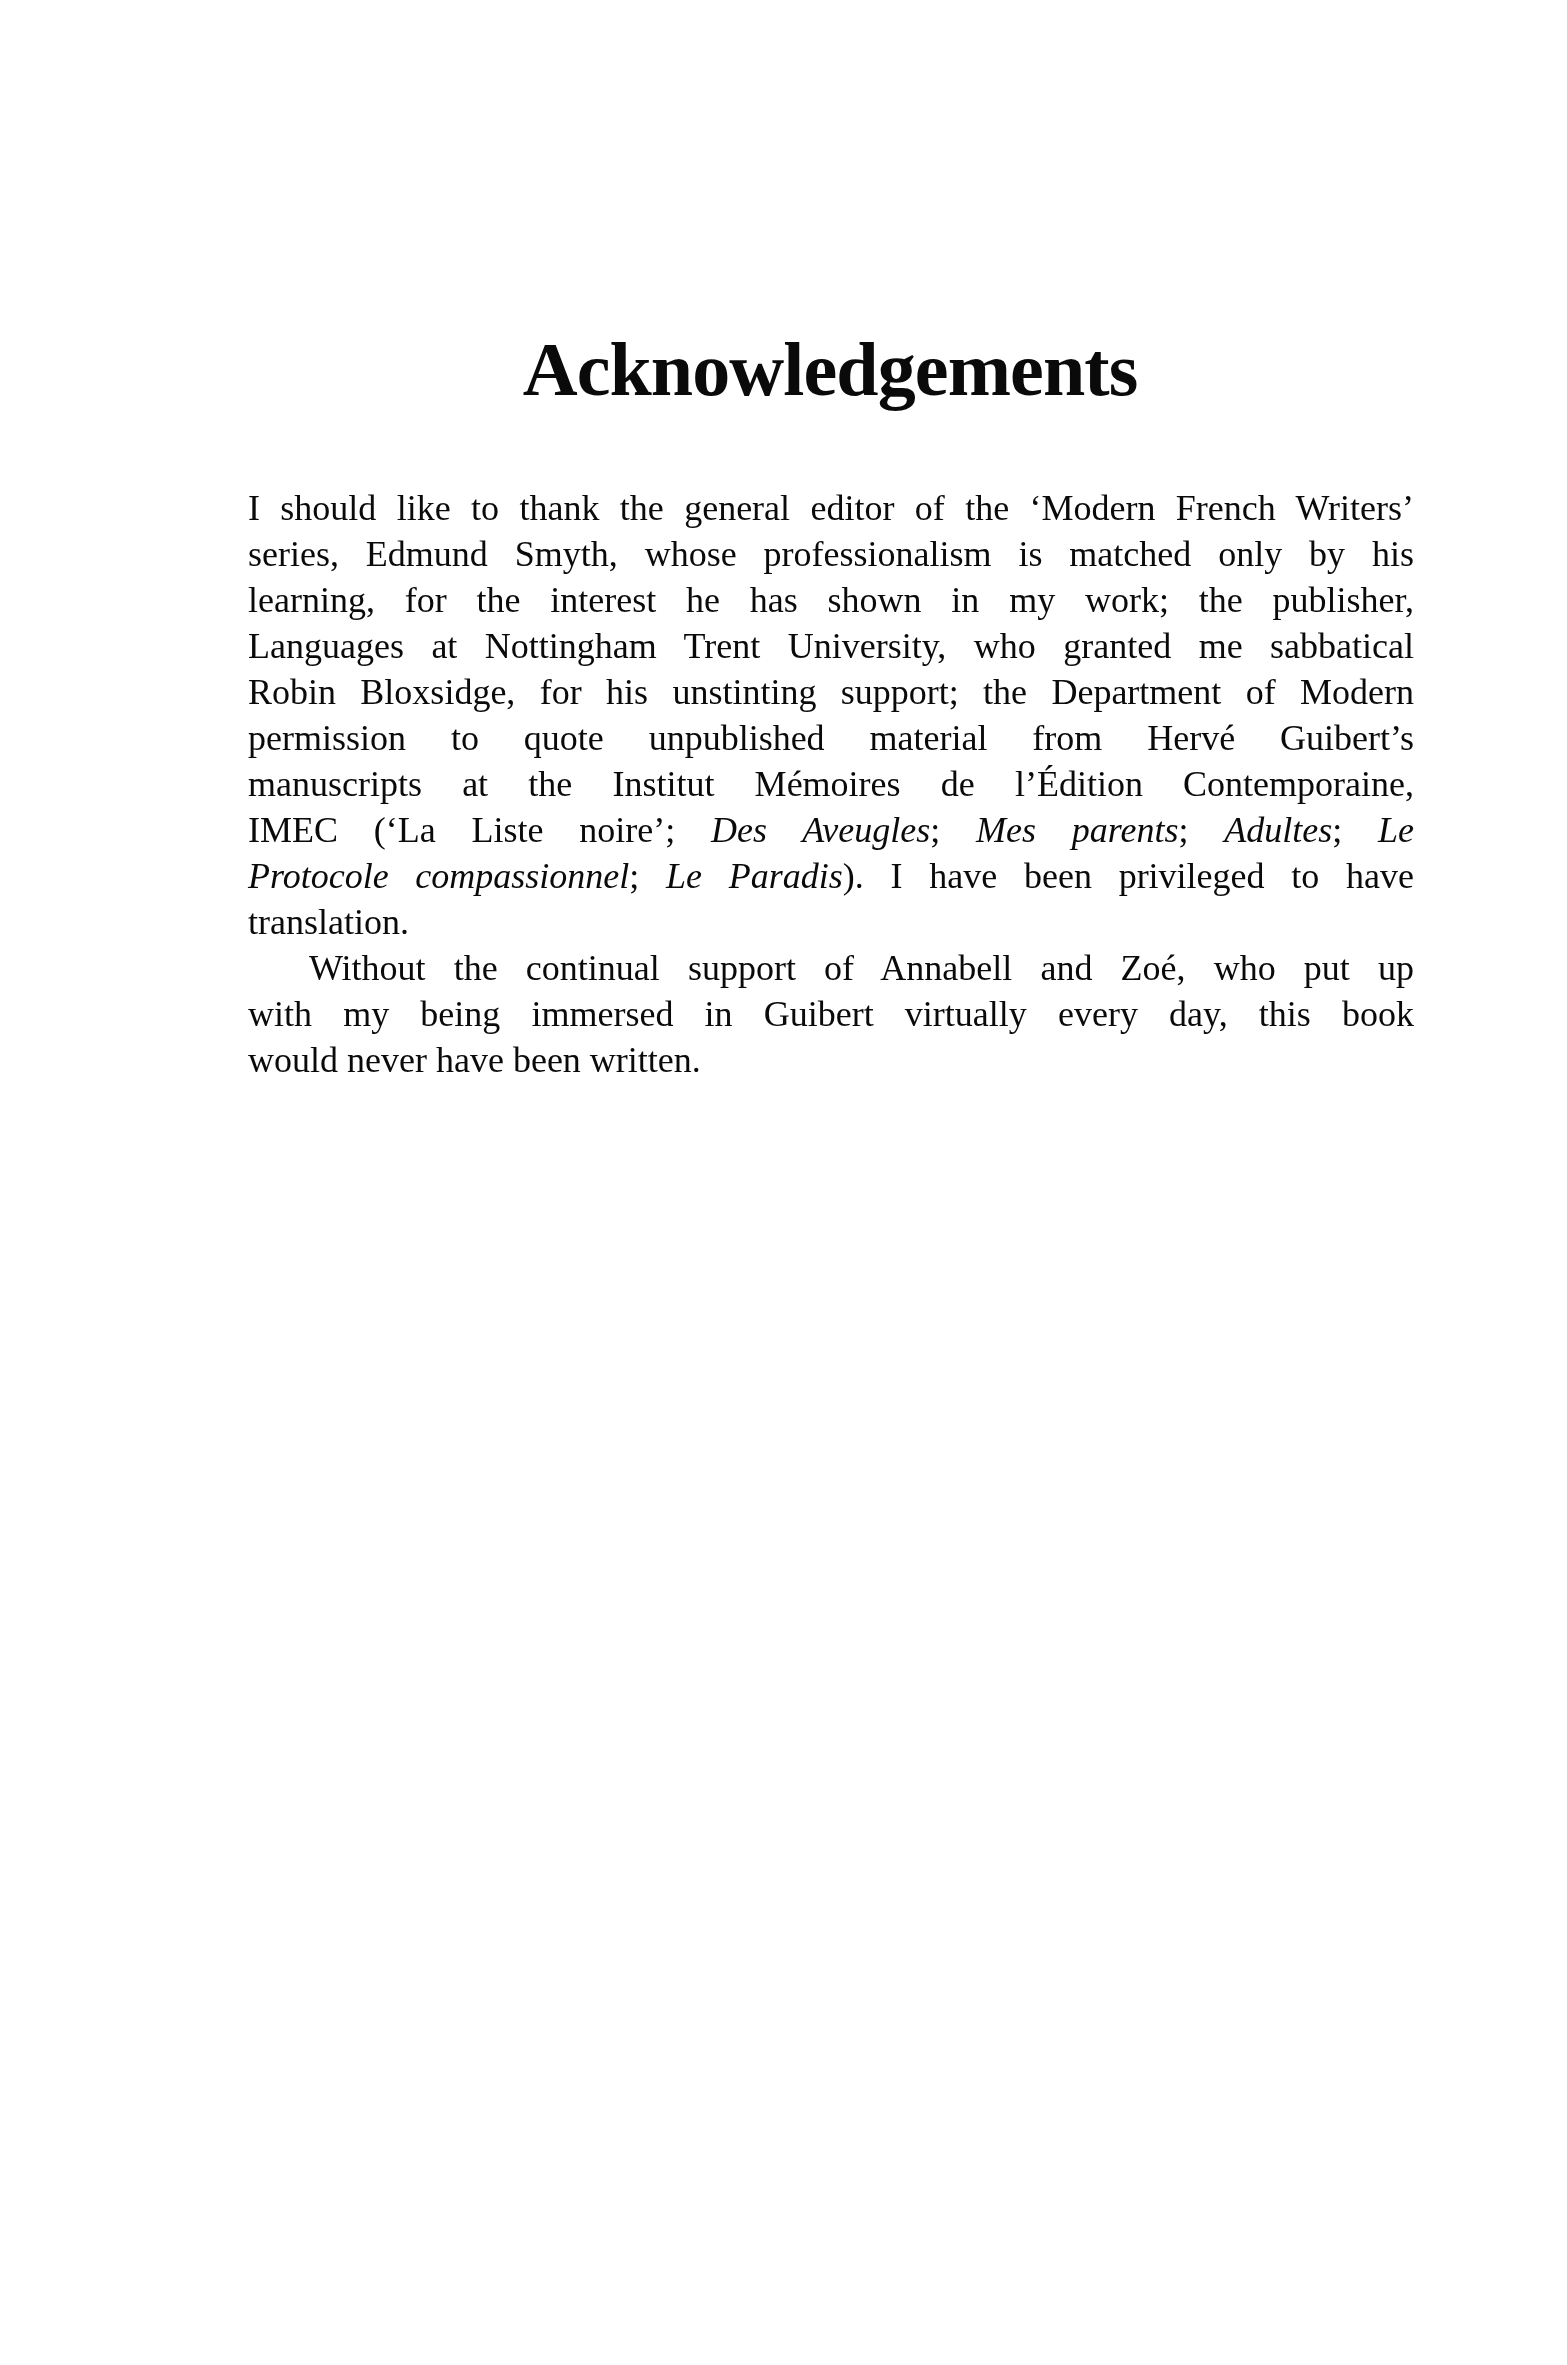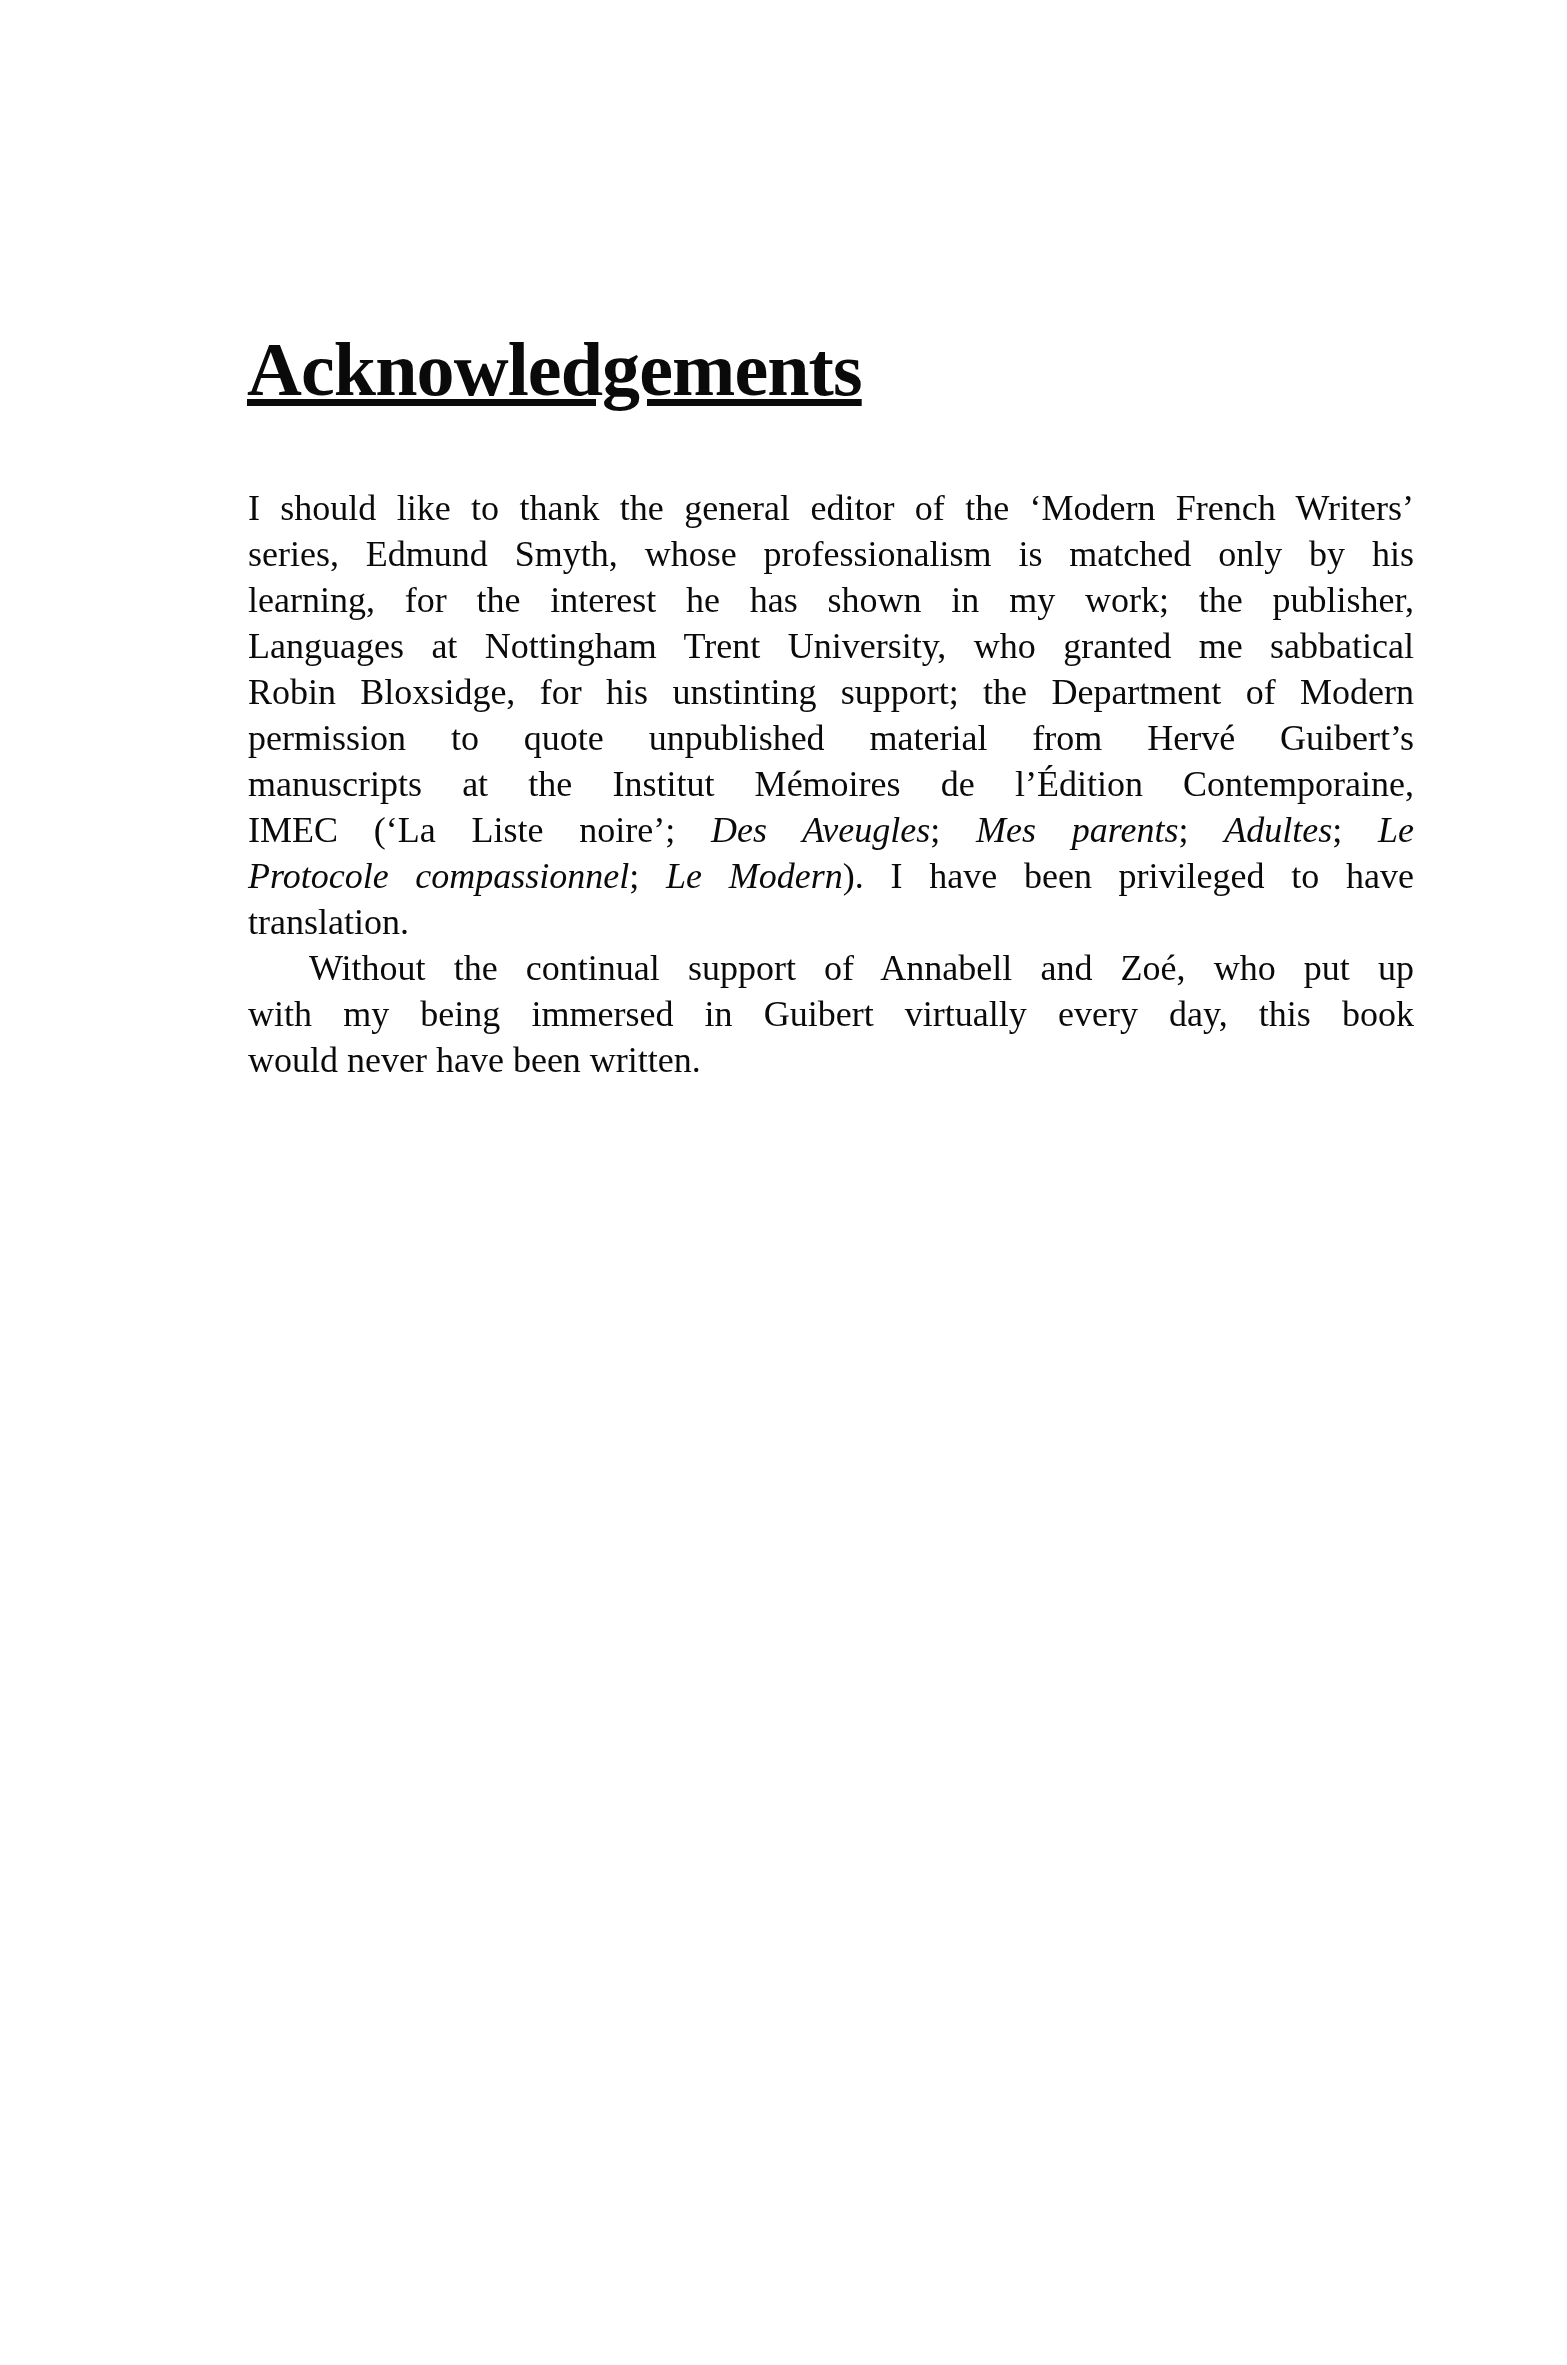--- a/index.html
+++ b/index.html
@@ -15,25 +15,25 @@
     color: #0a0a0a;
     font-family: "Liberation Serif", "DejaVu Serif", serif;
     overflow: hidden;
   }
   .page-title {
     position: absolute;
     left: 247px;
     top: 328px;
     width: 1166px;
     margin: 0;
+    text-align: center;
     font-weight: bold;
     font-size: 76px;
     line-height: 1.1;
     letter-spacing: -0.9px;
-    text-decoration: underline;
   }
   .body-text {
     position: absolute;
     left: 248px;
     top: 485px;
     width: 1166px;
     font-size: 36px;
     line-height: 46px;
   }
   .text-line {
@@ -58,20 +58,20 @@
   <h1 class="page-title">Acknowledgements</h1>
   <section class="body-text">
       <div class="text-line"><span>I should like to thank the general editor of the ‘Modern French Writers’</span></div>
       <div class="text-line"><span>series, Edmund Smyth, whose professionalism is matched only by his</span></div>
       <div class="text-line"><span>learning, for the interest he has shown in my work; the publisher,</span></div>
       <div class="text-line"><span>Languages at Nottingham Trent University, who granted me sabbatical</span></div>
       <div class="text-line"><span>Robin Bloxsidge, for his unstinting support; the Department of Modern</span></div>
       <div class="text-line"><span>permission to quote unpublished material from Hervé Guibert’s</span></div>
       <div class="text-line"><span>manuscripts at the Institut Mémoires de l’Édition Contemporaine,</span></div>
       <div class="text-line"><span>IMEC (‘La Liste noire’; </span><em>Des Aveugles</em><span>; </span><em>Mes parents</em><span>; </span><em>Adultes</em><span>; </span><em>Le</em></div>
-      <div class="text-line"><em>Protocole compassionnel</em><span>; </span><em>Le Modern</em><span>). I have been privileged to have</span></div>
+      <div class="text-line"><em>Protocole compassionnel</em><span>; </span><em>Le Paradis</em><span>). I have been privileged to have</span></div>
       <div class="text-line last"><span>translation.</span></div>
       <div class="text-line indent"><span>Without the continual support of Annabell and Zoé, who put up</span></div>
       <div class="text-line"><span>with my being immersed in Guibert virtually every day, this book</span></div>
       <div class="text-line last"><span>would never have been written.</span></div>
     </section>
 </div>
 
 
 </body></html>

